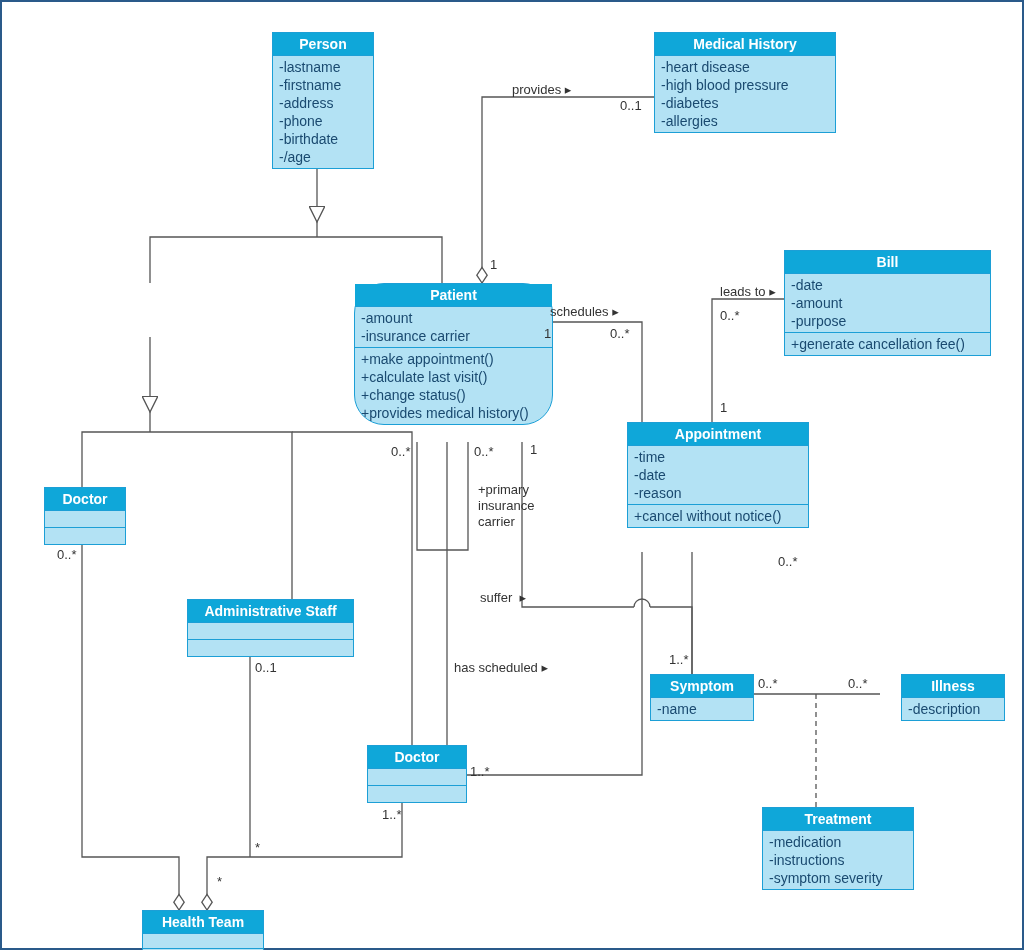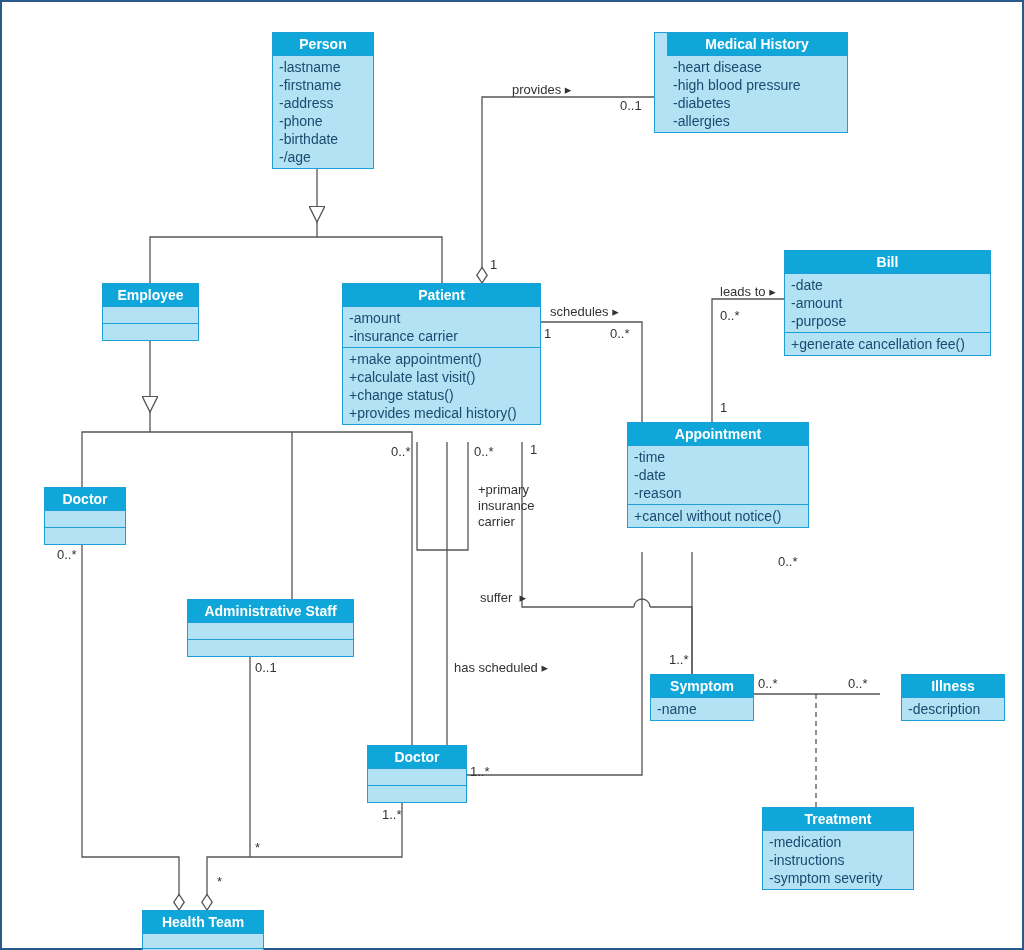--- a/index.html
+++ b/index.html
@@ -68,37 +68,32 @@
   <div class="section">
     <div class="row">-lastname</div>
     <div class="row">-firstname</div>
     <div class="row">-address</div>
     <div class="row">-phone</div>
     <div class="row">-birthdate</div>
     <div class="row">-/age</div>
   </div>
 </div>
 
-<div class="box" style="left:652px;top:30px;width:180px;padding-left:12px;">
+<div class="box" style="left:652px;top:30px;width:180px;">
   <div class="title">Medical History</div>
   <div class="section">
     <div class="row">-heart disease</div>
     <div class="row">-high blood pressure</div>
     <div class="row">-diabetes</div>
     <div class="row">-allergies</div>
   </div>
 </div>
 
-<div class="box" style="left:100px;top:281px;width:95px;">
-  <div class="title">Employee</div>
-  <div class="section" style="height:12px"></div>
-  <div class="section" style="height:12px"></div>
-</div>
-
-<div class="box" style="left:340px;top:281px;width:197px;">
+
+<div class="box" style="left:352px;top:281px;width:197px;border-radius:30px;">
   <div class="title">Patient</div>
   <div class="section">
     <div class="row">-amount</div>
     <div class="row">-insurance carrier</div>
   </div>
   <div class="section">
     <div class="row">+make appointment()</div>
     <div class="row">+calculate last visit()</div>
     <div class="row">+change status()</div>
     <div class="row">+provides medical history()</div>

